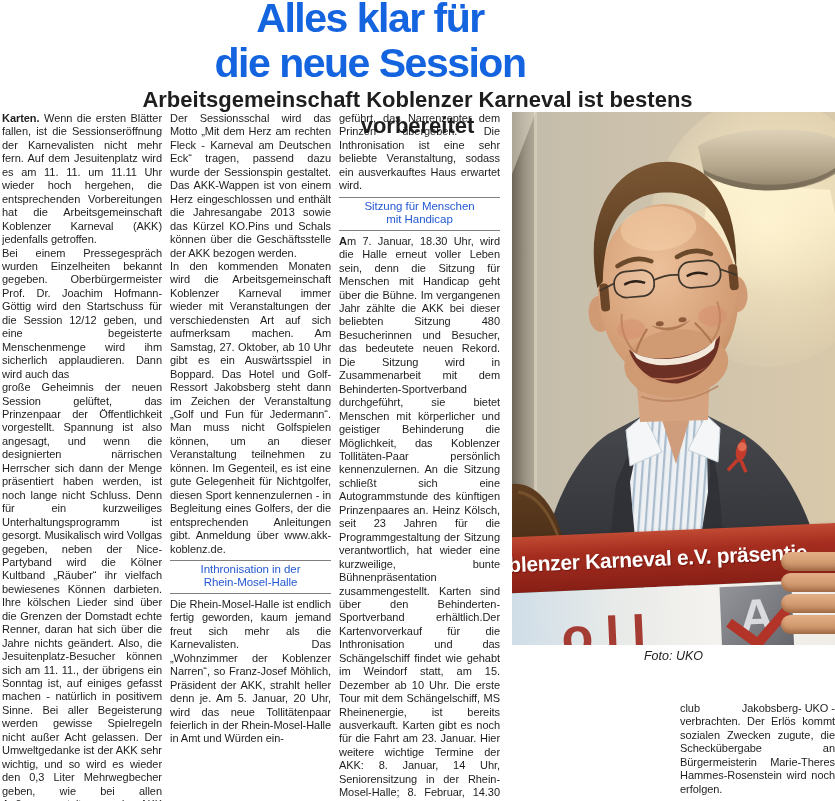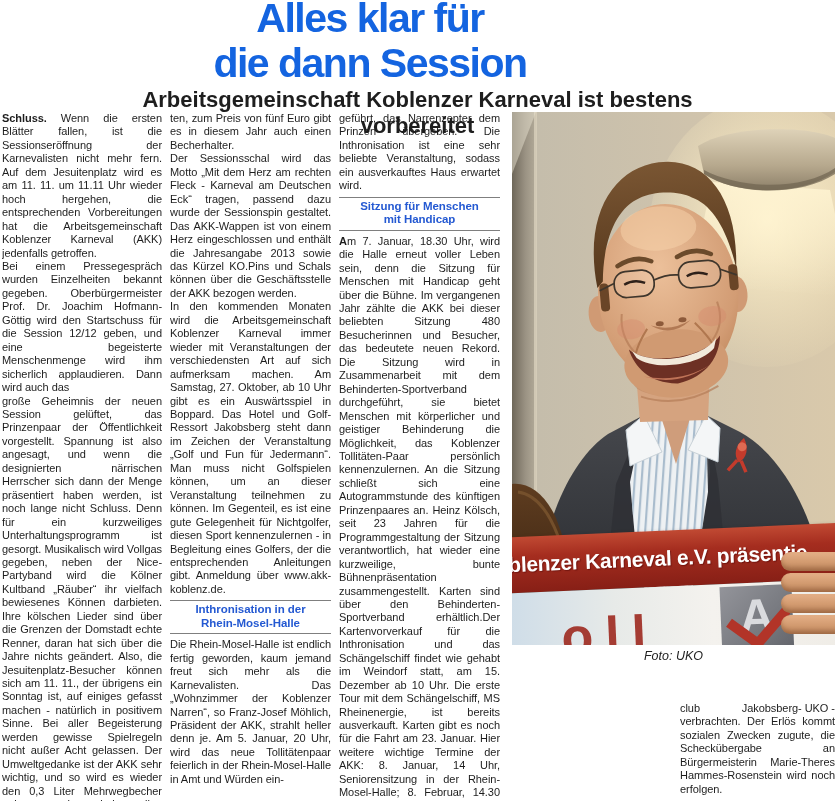--- a/index.html
+++ b/index.html
@@ -32,21 +32,21 @@
   .lead{font-weight:bold;}
   .col--1{left:2px;width:160px;}
   .col--2{left:170px;width:161px;}
   .col--3{left:339px;width:161px;}
   .col--4{left:512px;width:160px;top:702px;height:99px;}
   .col--5{left:680px;width:155px;top:702px;height:99px;}
   .subhead{
     border-top:1px solid var(--rule-gray,#7f7f7f);
     border-bottom:1px solid var(--rule-gray,#7f7f7f);
     margin:4px 0;padding:2px 0 3px;text-align:center;
-    font-weight:bold;font-size:11.5px;line-height:13.5px;
+    font-weight:normal;font-size:11.5px;line-height:13.5px;
     color:var(--subhead-blue,#2459d2);
   }
   .subhead span{display:block;}
   .sig{float:right;}
 
   
   .photo{
     position:absolute;left:512px;top:112px;width:323px;height:533px;
     overflow:hidden;background:#c9c0ae;
   }
@@ -97,33 +97,32 @@
   }
   .caption-credit{text-align:center;}
 </style>
 </head>
 <body>
 
 <div class="page">
 
   <h1 class="headline">
     <span class="hl">Alles klar für</span>
-    <span class="hl">die dann Session</span>
+    <span class="hl">die neue Session</span>
   </h1>
 
   <div class="subheadline">Arbeitsgemeinschaft Koblenzer Karneval ist bestens vorbereitet</div>
 
   <div class="col col--1">
-    <p><span class="lead">Schluss.</span><span> Wenn die ersten Blätter fallen, ist die Sessionseröffnung der Karnevalisten nicht mehr fern. Auf dem Jesuitenplatz wird es am 11. 11. um 11.11 Uhr wieder hoch hergehen, die entsprechenden Vorbereitungen hat die Arbeitsgemeinschaft Koblenzer Karneval (AKK) jedenfalls getroffen.</span></p>
+    <p><span class="lead">Karten.</span><span> Wenn die ersten Blätter fallen, ist die Sessionseröffnung der Karnevalisten nicht mehr fern. Auf dem Jesuitenplatz wird es am 11. 11. um 11.11 Uhr wieder hoch hergehen, die entsprechenden Vorbereitungen hat die Arbeitsgemeinschaft Koblenzer Karneval (AKK) jedenfalls getroffen.</span></p>
     <p>Bei einem Pressegespräch wurden Einzelheiten bekannt gegeben. Oberbürgermeister Prof. Dr. Joachim Hofmann-Göttig wird den Startschuss für die Session 12/12 geben, und eine begeisterte Menschenmenge wird ihm sicherlich applaudieren. Dann wird auch das</p>
     <p>große Geheimnis der neuen Session gelüftet, das Prinzenpaar der Öffentlichkeit vorgestellt. Spannung ist also angesagt, und wenn die designierten närrischen Herrscher sich dann der Menge präsentiert haben werden, ist noch lange nicht Schluss. Denn für ein kurzweiliges Unterhaltungsprogramm ist gesorgt. Musikalisch wird Vollgas gegeben, neben der Nice-Partyband wird die Kölner Kultband „Räuber“ ihr vielfach bewiesenes Können darbieten. Ihre kölschen Lieder sind über die Grenzen der Domstadt echte Renner, daran hat sich über die Jahre nichts geändert. Also, die Jesuitenplatz-Besucher können sich am 11. 11., der übrigens ein Sonntag ist, auf einiges gefasst machen - natürlich in positivem Sinne. Bei aller Begeisterung werden gewisse Spielregeln nicht außer Acht gelassen. Der Umweltgedanke ist der AKK sehr wichtig, und so wird es wieder den 0,3 Liter Mehrwegbecher geben, wie bei allen Außenveranstaltungen der AKK (Pfand ein Euro). Die Becher werden in diesem Jahr nicht alleine angebo-</p>
   </div>
 
   <div class="col col--2">
-    <p>ten, zum Preis von fünf Euro gibt es in diesem Jahr auch einen Becherhalter.</p>
     <p>Der Sessionsschal wird das Motto „Mit dem Herz am rechten Fleck - Karneval am Deutschen Eck“ tragen, passend dazu wurde der Sessionspin gestaltet. Das AKK-Wappen ist von einem Herz eingeschlossen und enthält die Jahresangabe 2013 sowie das Kürzel KO.Pins und Schals können über die Geschäftsstelle der AKK bezogen werden.</p>
     <p>In den kommenden Monaten wird die Arbeitsgemeinschaft Koblenzer Karneval immer wieder mit Veranstaltungen der verschiedensten Art auf sich aufmerksam machen. Am Samstag, 27. Oktober, ab 10 Uhr gibt es ein Auswärtsspiel in Boppard. Das Hotel und Golf-Ressort Jakobsberg steht dann im Zeichen der Veranstaltung „Golf und Fun für Jedermann“. Man muss nicht Golfspielen können, um an dieser Veranstaltung teilnehmen zu können. Im Gegenteil, es ist eine gute Gelegenheit für Nichtgolfer, diesen Sport kennenzulernen - in Begleitung eines Golfers, der die entsprechenden Anleitungen gibt. Anmeldung über www.akk-koblenz.de.</p>
     <div class="subhead">
       <span>Inthronisation in der</span>
       <span>Rhein-Mosel-Halle</span>
     </div>
     <p>Die Rhein-Mosel-Halle ist endlich fertig geworden, kaum jemand freut sich mehr als die Karnevalisten. Das „Wohnzimmer der Koblenzer Narren“, so Franz-Josef Möhlich, Präsident der AKK, strahlt heller denn je. Am 5. Januar, 20 Uhr, wird das neue Tollitätenpaar feierlich in der Rhein-Mosel-Halle in Amt und Würden ein-</p>
   </div>
 
   <div class="col col--3">

